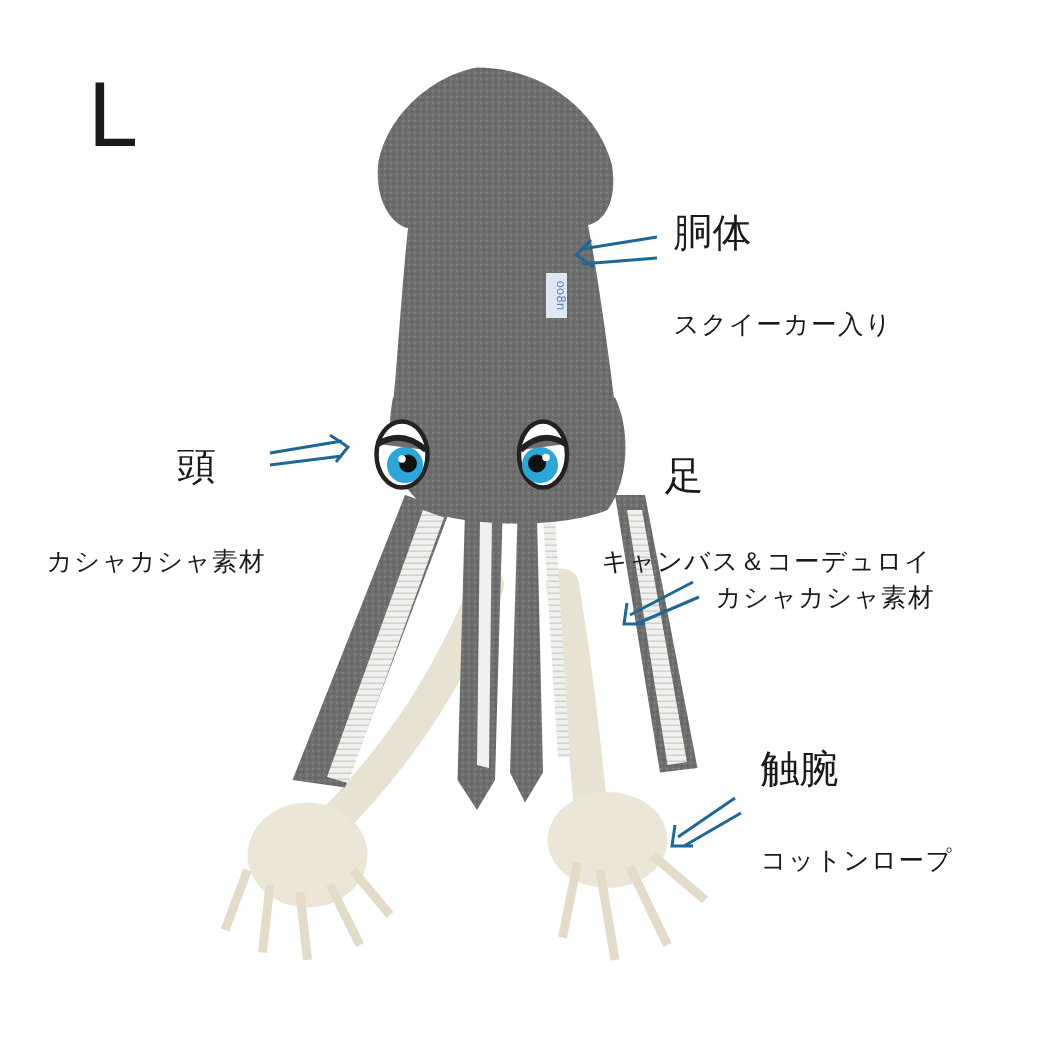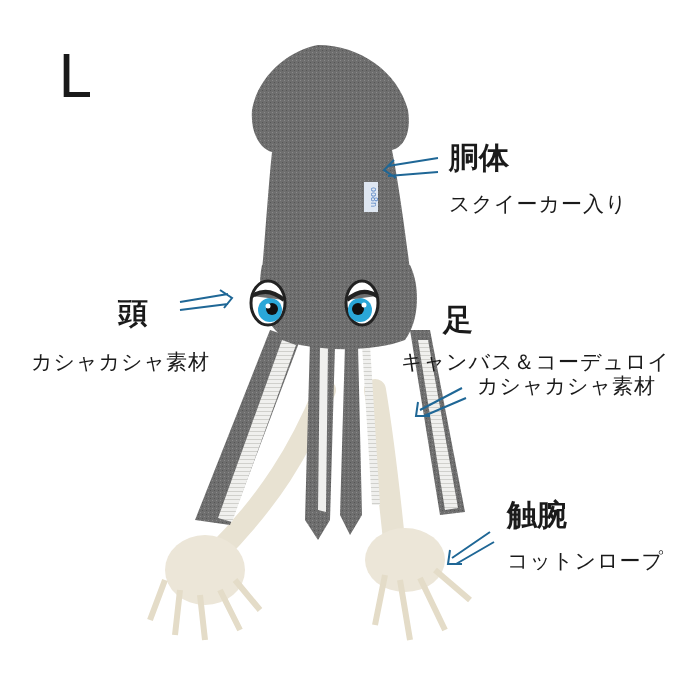--- a/index.html
+++ b/index.html
@@ -1,21 +1,21 @@
 <!DOCTYPE html>
 <html><head>
 <meta charset="utf-8">
 <style>
   html, body { margin:0; padding:0; background:#ffffff; }
   body { width:700px; height:700px; position:relative; overflow:hidden;
          font-family:"DejaVu Sans","Liberation Sans",sans-serif; color:#1a1a1a; }
   .abs { position:absolute; }
   .size-label { left:58px; top:48px; font-size:58px; font-weight:400; line-height:1; font-family:"DejaVu Sans",sans-serif; }
-  .part-title { font-size:30px; line-height:1; font-weight:700; white-space:nowrap; }
-  .part-desc { font-size:21px; line-height:1.25; white-space:nowrap; letter-spacing:1px; }
+  .part-title { font-size:26px; line-height:1; font-weight:400; white-space:nowrap; }
+  .part-desc { font-size:17px; line-height:1.25; white-space:nowrap; letter-spacing:1px;margin-top:16px; }
   .arrow { position:absolute; }
   svg.toy { position:absolute; left:0; top:0; }
 </style>
 </head>
 <body>
 
 <svg class="toy" width="700" height="700" viewBox="0 0 700 700">
   <defs>
     <pattern id="tex" width="4" height="4" patternUnits="userSpaceOnUse">
       <rect width="4" height="4" fill="#6e6e6e"></rect>

